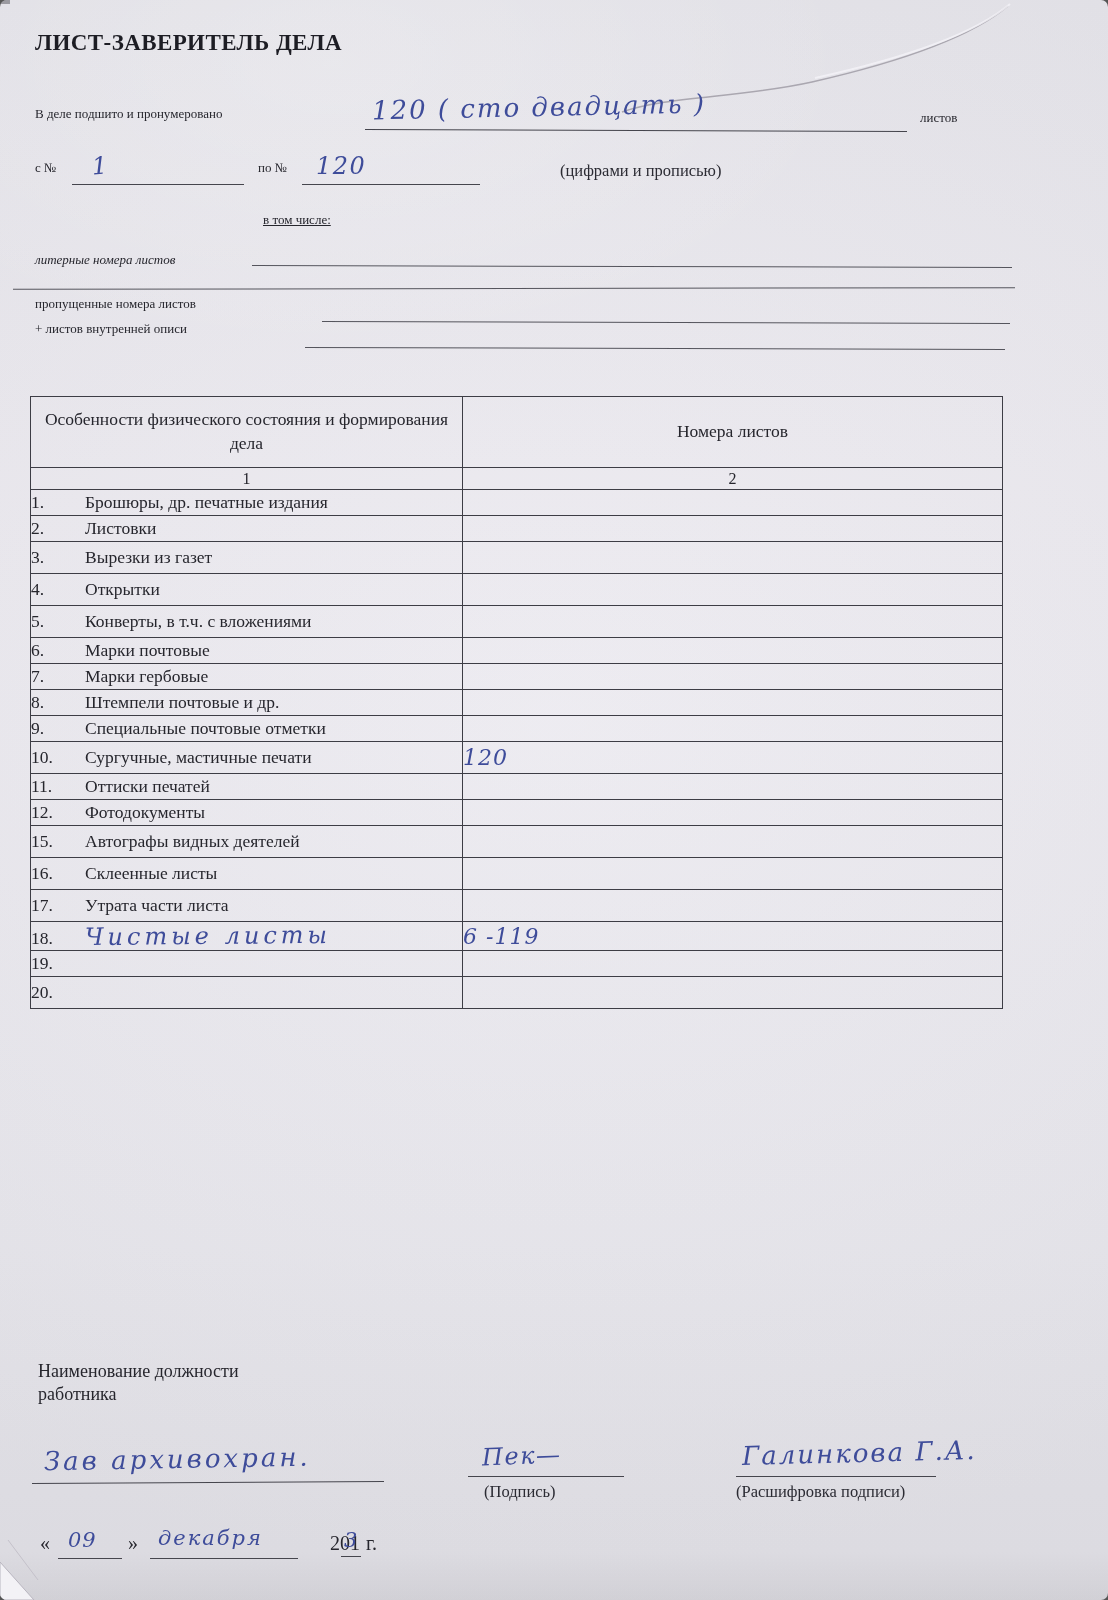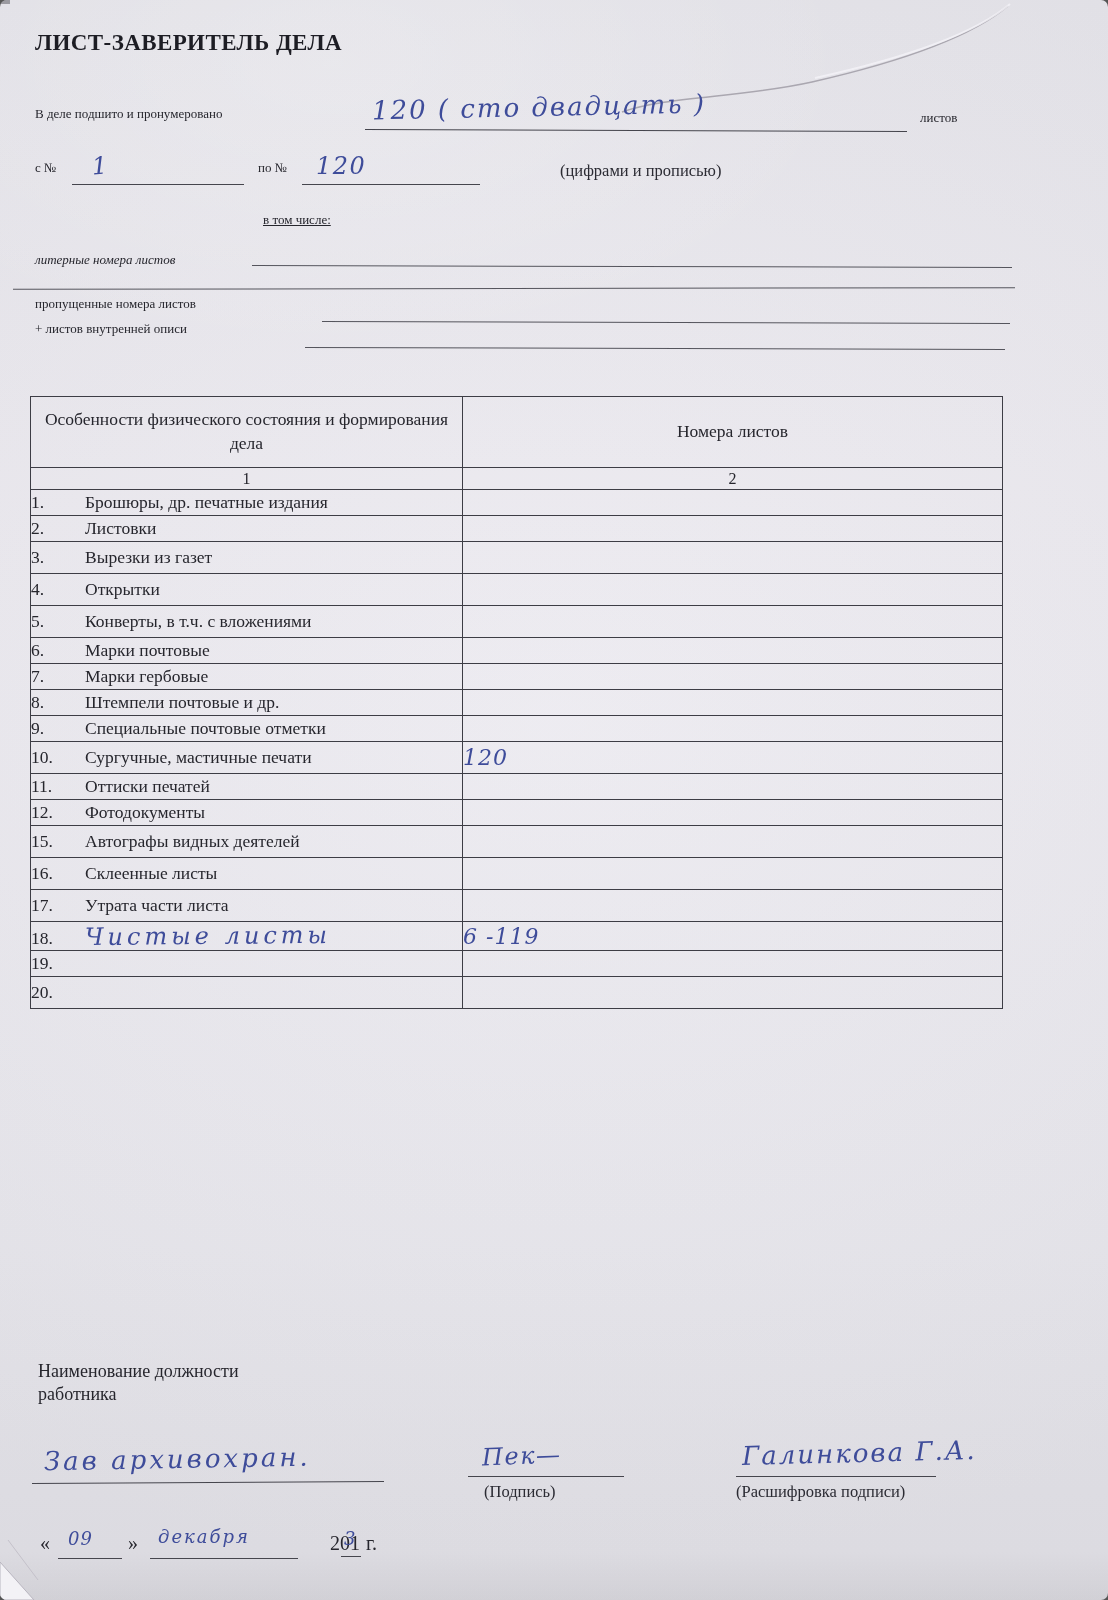--- a/index.html
+++ b/index.html
@@ -22,21 +22,21 @@
   .rule { position:absolute; border-bottom:1.6px solid #45454d; height:0; }
   .rule.soft { border-bottom-color:#55555d; }
   .hw {
     font-family:"DejaVu Serif", serif;
     font-style:italic;
     color:#3e4c9a;
     white-space:nowrap;
   }
   .hw-xl { font-size:26px; letter-spacing:2px; display:inline-block; transform:rotate(-1.2deg); }
   .hw-lg { font-size:24px; letter-spacing:1.5px; display:inline-block; }
-  .hw-md { font-size:18px; letter-spacing:1px; display:inline-block; }
+  .hw-md { font-size:21px; letter-spacing:1px; display:inline-block; }
   .underline-txt { text-decoration:underline; }
 
   
   table.doc-table {
     position:absolute; left:30px; top:396px;
     width:972px;
     border-collapse:collapse;
     table-layout:fixed;
     padding-left:43px;
   }

